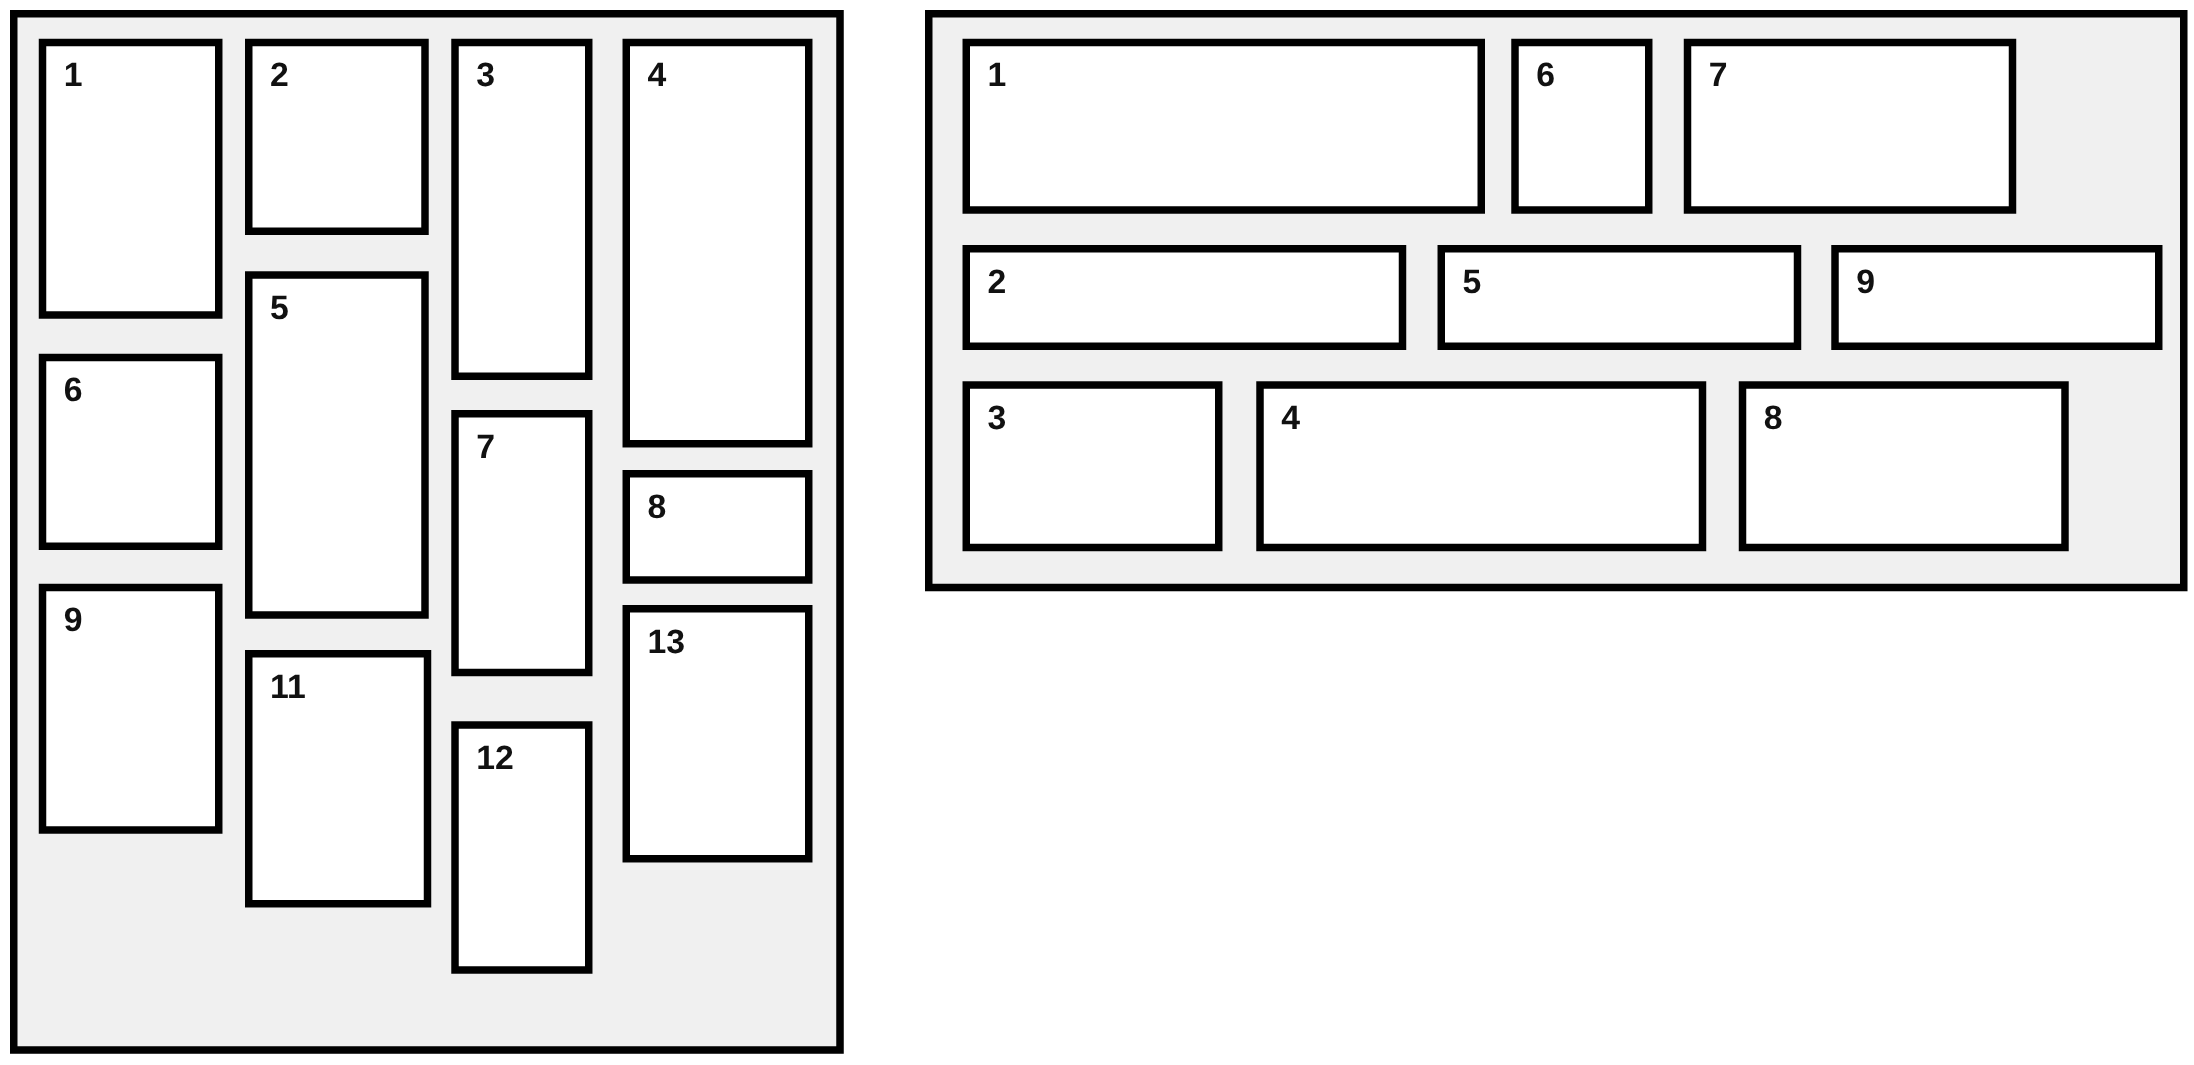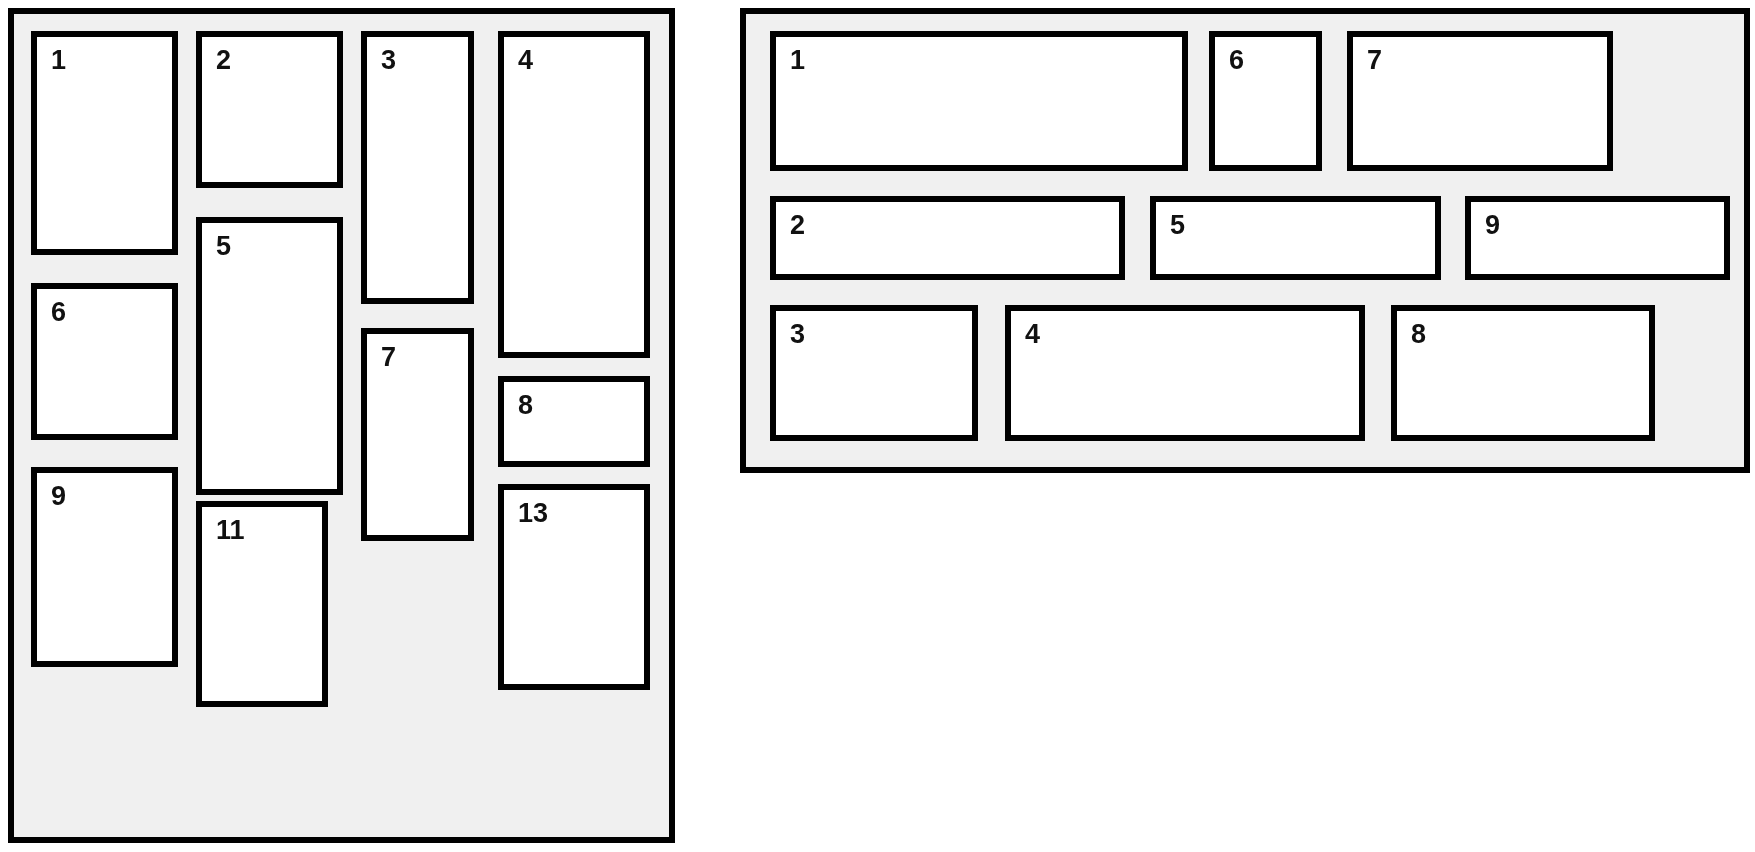--- a/index.html
+++ b/index.html
@@ -55,29 +55,32 @@
     <div class="box" style="left:17px;top:453px;width:147px;height:200px">
       <span class="num">9</span>
     </div>
 
     <div class="box" style="left:182px;top:17px;width:147px;height:157px">
       <span class="num">2</span>
     </div>
     <div class="box" style="left:182px;top:203px;width:147px;height:278px">
       <span class="num">5</span>
     </div>
-    <div class="box" style="left:182px;top:487px;width:132px;height:206px">
+    <div class="box" style="left:182px;top:506px;width:149px;height:206px">
       <span class="num">11</span>
     </div>
 
     <div class="box" style="left:347px;top:17px;width:113px;height:273px">
       <span class="num">3</span>
     </div>
     <div class="box" style="left:347px;top:314px;width:113px;height:213px">
       <span class="num">7</span>
+    </div>
+    <div class="box" style="left:347px;top:563px;width:113px;height:202px">
+      <span class="num">12</span>
     </div>
 
     <div class="box" style="left:484px;top:17px;width:152px;height:327px">
       <span class="num">4</span>
     </div>
     <div class="box" style="left:484px;top:362px;width:152px;height:91px">
       <span class="num">8</span>
     </div>
     <div class="box" style="left:484px;top:470px;width:152px;height:206px">
       <span class="num">13</span>

